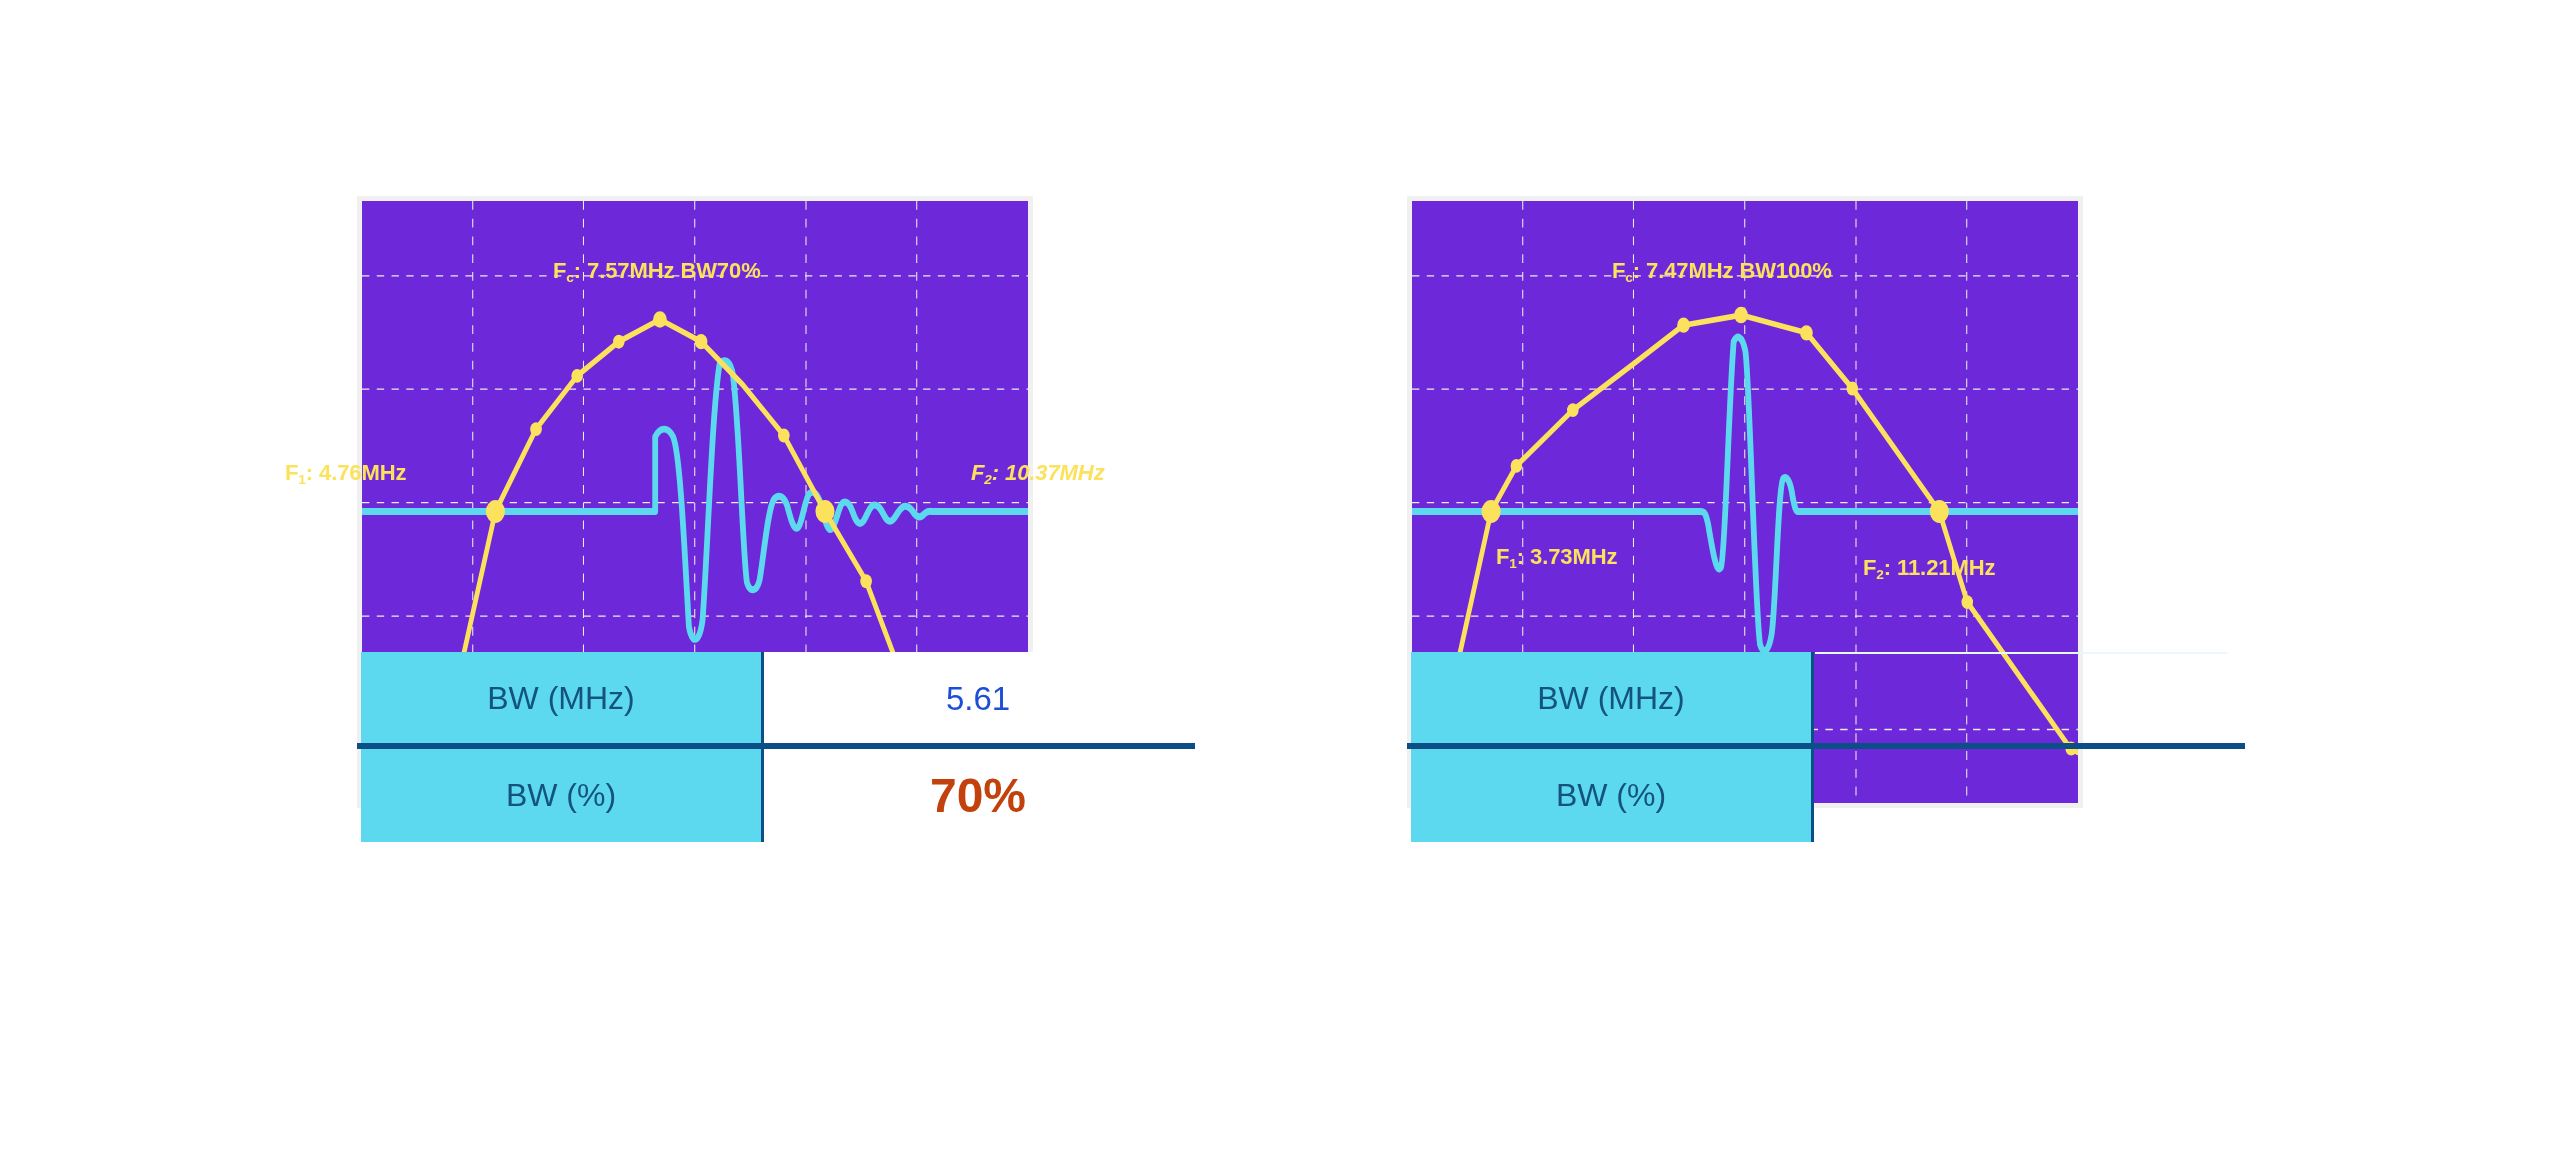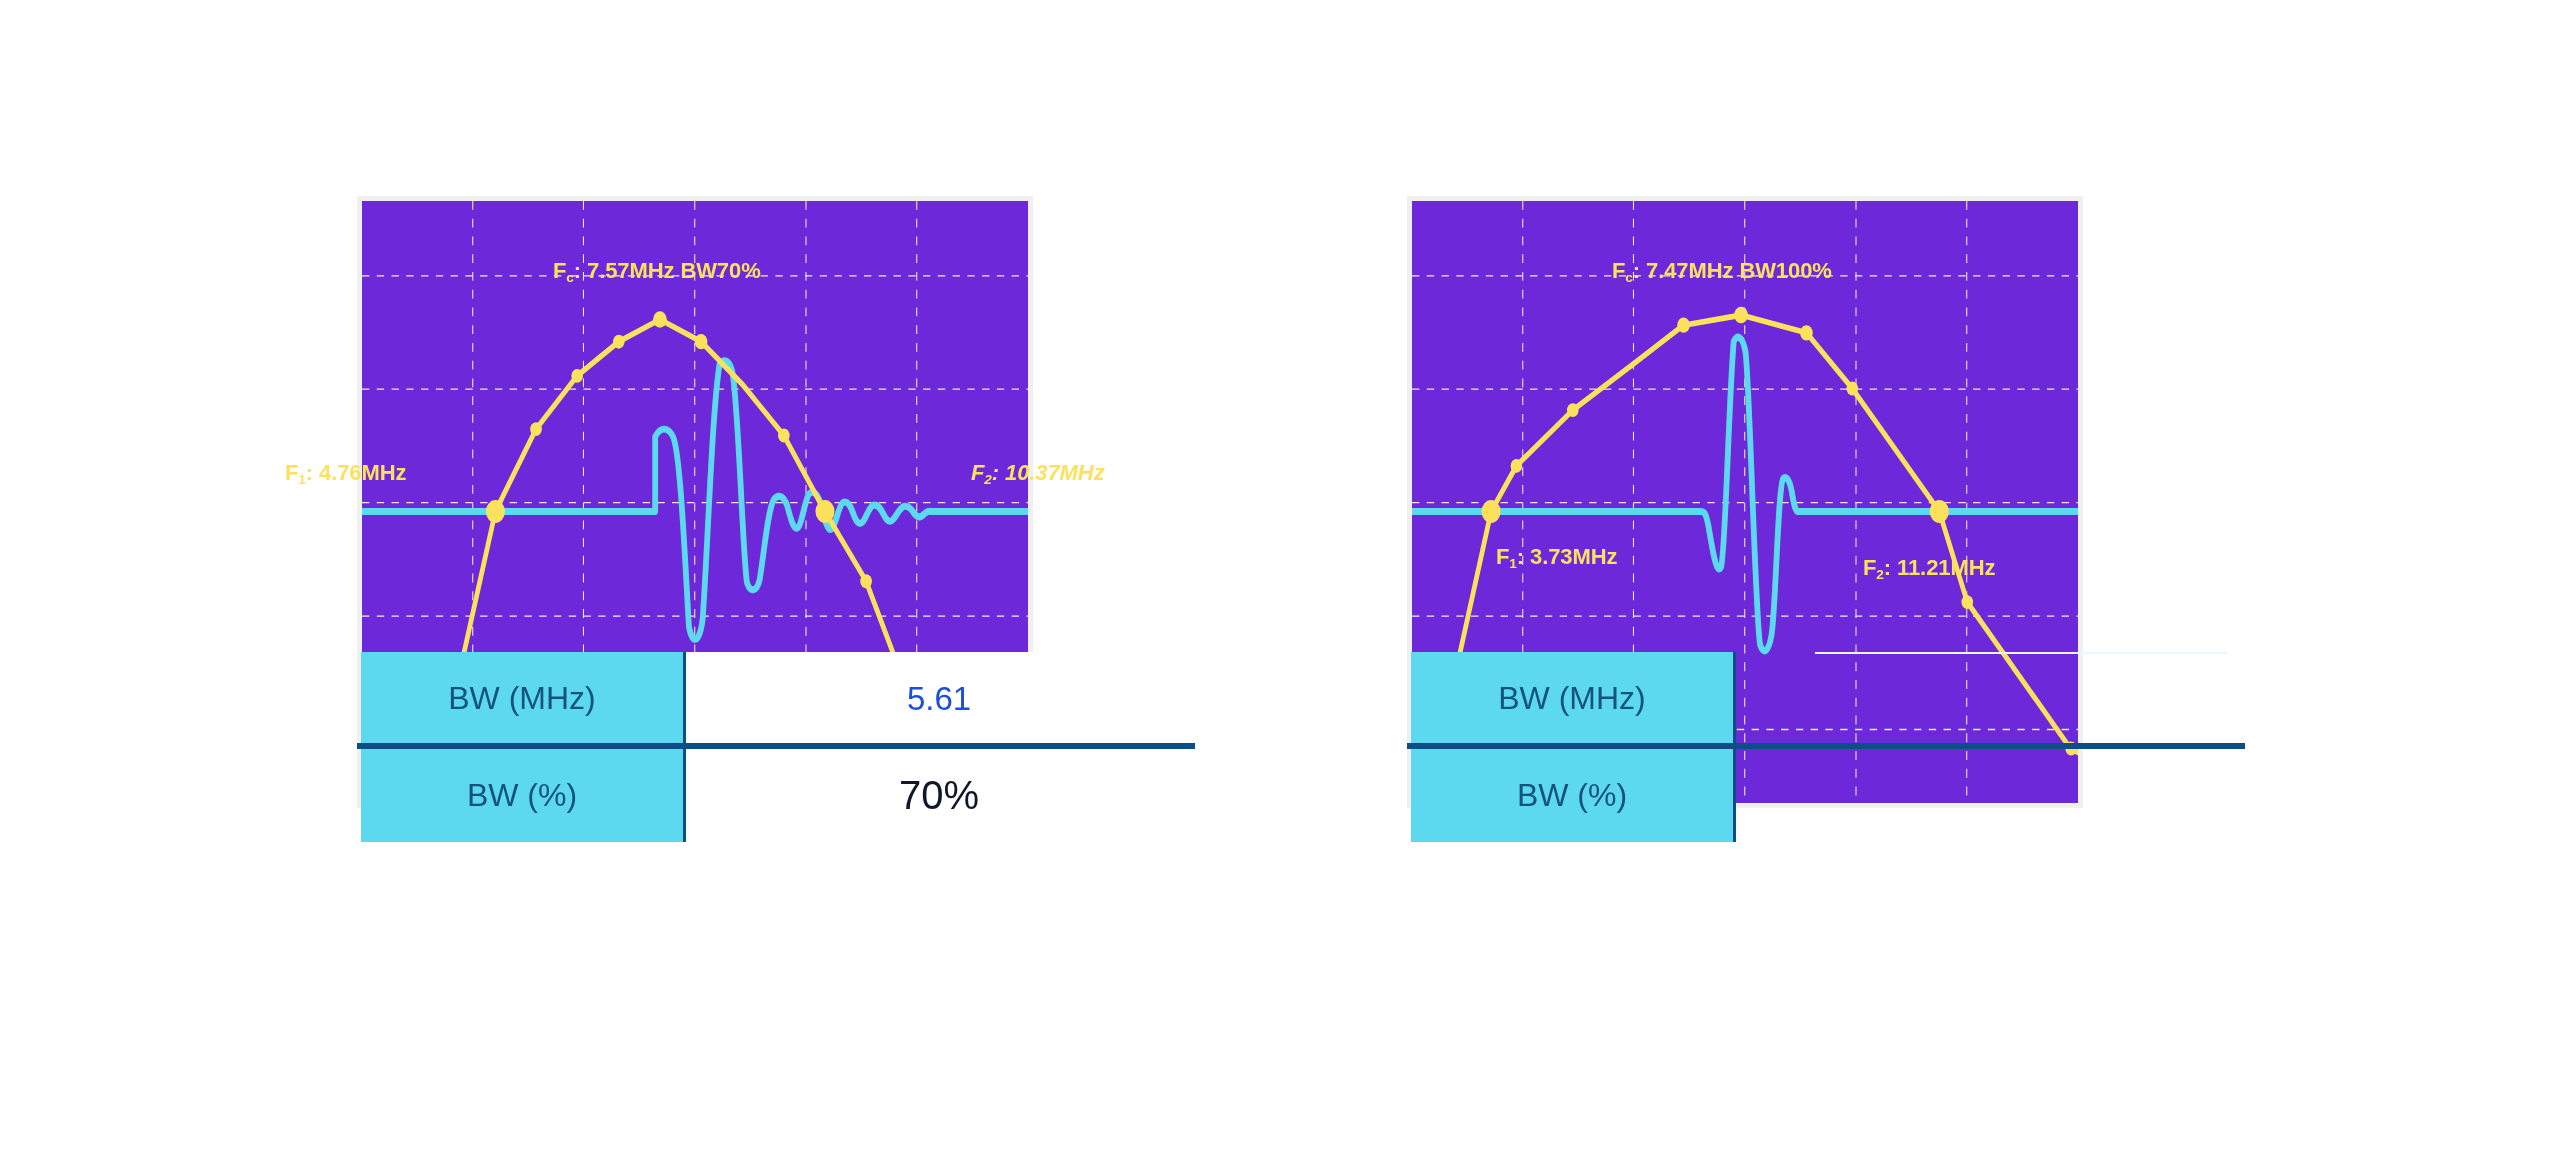--- a/index.html
+++ b/index.html
@@ -97,21 +97,21 @@
     position: absolute;
     left: 0;
     width: 100%;
     height: 93px;
     display: flex;
   }
   #rowA { top: 0; }
   #rowB { top: 97px; }
 
   .bw-key {
-    width: 325px;
+    width: 403px;
     background: #5dd9ef;
     display: flex;
     align-items: center;
     justify-content: center;
     box-sizing: border-box;
     border-right: 3.2px solid #0b4f86;
   }
   .bw-key-text {
     color: #14537f;
     font-size: 32px;
@@ -124,23 +124,23 @@
     align-items: center;
     justify-content: center;
     background: #ffffff;
   }
   .bw-val-num {
     color: #1d4ed8;
     font-size: 33px;
     font-family: "Liberation Sans", sans-serif;
   }
   .bw-val-pct {
-    color: #0f172a;
-    font-size: 40px;
-    font-weight: normal;
+    color: #c2410c;
+    font-size: 48px;
+    font-weight: bold;
     font-family: "Liberation Sans", sans-serif;
   }
 
   .tbl-rule-mid {
     position: absolute;
     left: -3.9px;
     top: 91px;
     width: 838px;
     height: 5.8px;
     background: #0b4f86;

